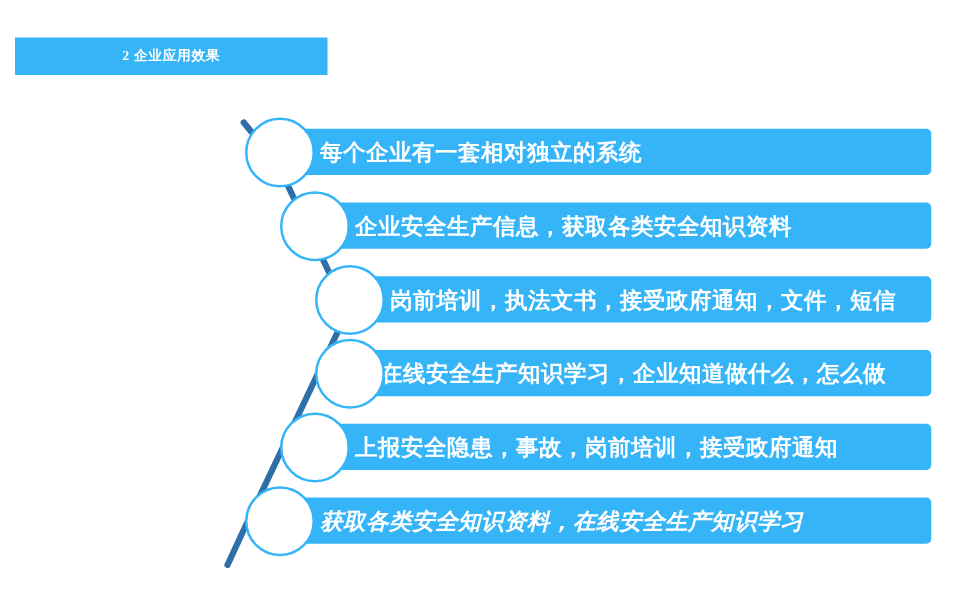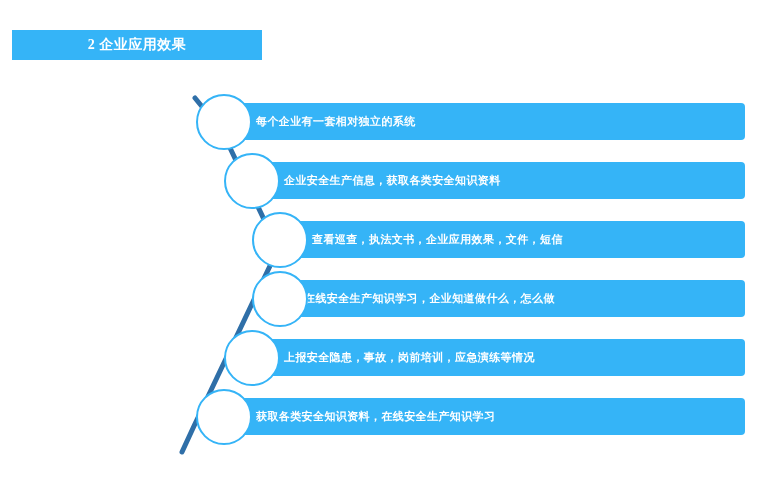--- a/index.html
+++ b/index.html
@@ -30,21 +30,21 @@
     width: 250px;
     height: 30px;
     background: #35b4f7;
     display: flex;
     align-items: center;
     justify-content: center;
     box-sizing: border-box;
   }
   .title-banner .title-text {
     color: #ffffff;
-    font-size: 14px;
+    font-size: 11px;
     font-weight: bold;
     letter-spacing: 0.5px;
     line-height: 1;
     white-space: nowrap;
     font-family: "Liberation Serif", "DejaVu Serif", serif;
   }
 
   
   .diagram {
     position: absolute;
@@ -74,21 +74,21 @@
     height: 37px;
     background: #35b4f7;
     border-radius: 4px;
     box-sizing: border-box;
     display: flex;
     align-items: center;
   }
 
   .step-label {
     color: #ffffff;
-    font-size: 11px;
+    font-size: 18px;
     font-weight: bold;
     white-space: nowrap;
     letter-spacing: 0.4px;
     line-height: 1;
     font-family: "Liberation Serif", "DejaVu Serif", serif;
   }
 
   .step-node {
     position: absolute;
     width: 56px;
@@ -123,40 +123,40 @@
 
     <div class="step-row" style="left:0; top:162px;">
       <div class="step-bar" style="left:254px; width:491px;">
         <span class="step-label" style="margin-left:30px;">企业安全生产信息，获取各类安全知识资料</span>
       </div>
       <div class="step-node" style="left:224px; top:-9px;"></div>
     </div>
 
     <div class="step-row" style="left:0; top:221px;">
       <div class="step-bar" style="left:282px; width:463px;">
-        <span class="step-label" style="margin-left:30px;">查看巡查，执法文书，企业应用效果，文件，短信</span>
+        <span class="step-label" style="margin-left:30px;">岗前培训，执法文书，接受政府通知，文件，短信</span>
       </div>
       <div class="step-node" style="left:252px; top:-9px;"></div>
     </div>
 
     <div class="step-row" style="left:0; top:280px;">
       <div class="step-bar" style="left:282px; width:463px;">
         <span class="step-label" style="margin-left:22px;">在线安全生产知识学习，企业知道做什么，怎么做</span>
       </div>
       <div class="step-node" style="left:252px; top:-9px;"></div>
     </div>
 
     <div class="step-row" style="left:0; top:339px;">
       <div class="step-bar" style="left:254px; width:491px;">
-        <span class="step-label" style="margin-left:30px;">上报安全隐患，事故，岗前培训，应急演练等情况</span>
+        <span class="step-label" style="margin-left:30px;">上报安全隐患，事故，岗前培训，接受政府通知</span>
       </div>
       <div class="step-node" style="left:224px; top:-9px;"></div>
     </div>
 
     <div class="step-row" style="left:0; top:398px;">
       <div class="step-bar" style="left:226px; width:519px;">
-        <span class="step-label" style="margin-left:30px;">获取各类安全知识资料，在线安全生产知识学习</span>
+        <span class="step-label" style="margin-left:30px;font-style:italic;">获取各类安全知识资料，在线安全生产知识学习</span>
       </div>
       <div class="step-node" style="left:196px; top:-9px;"></div>
     </div>
 
   </div>
 </div>
 
 </body></html>

